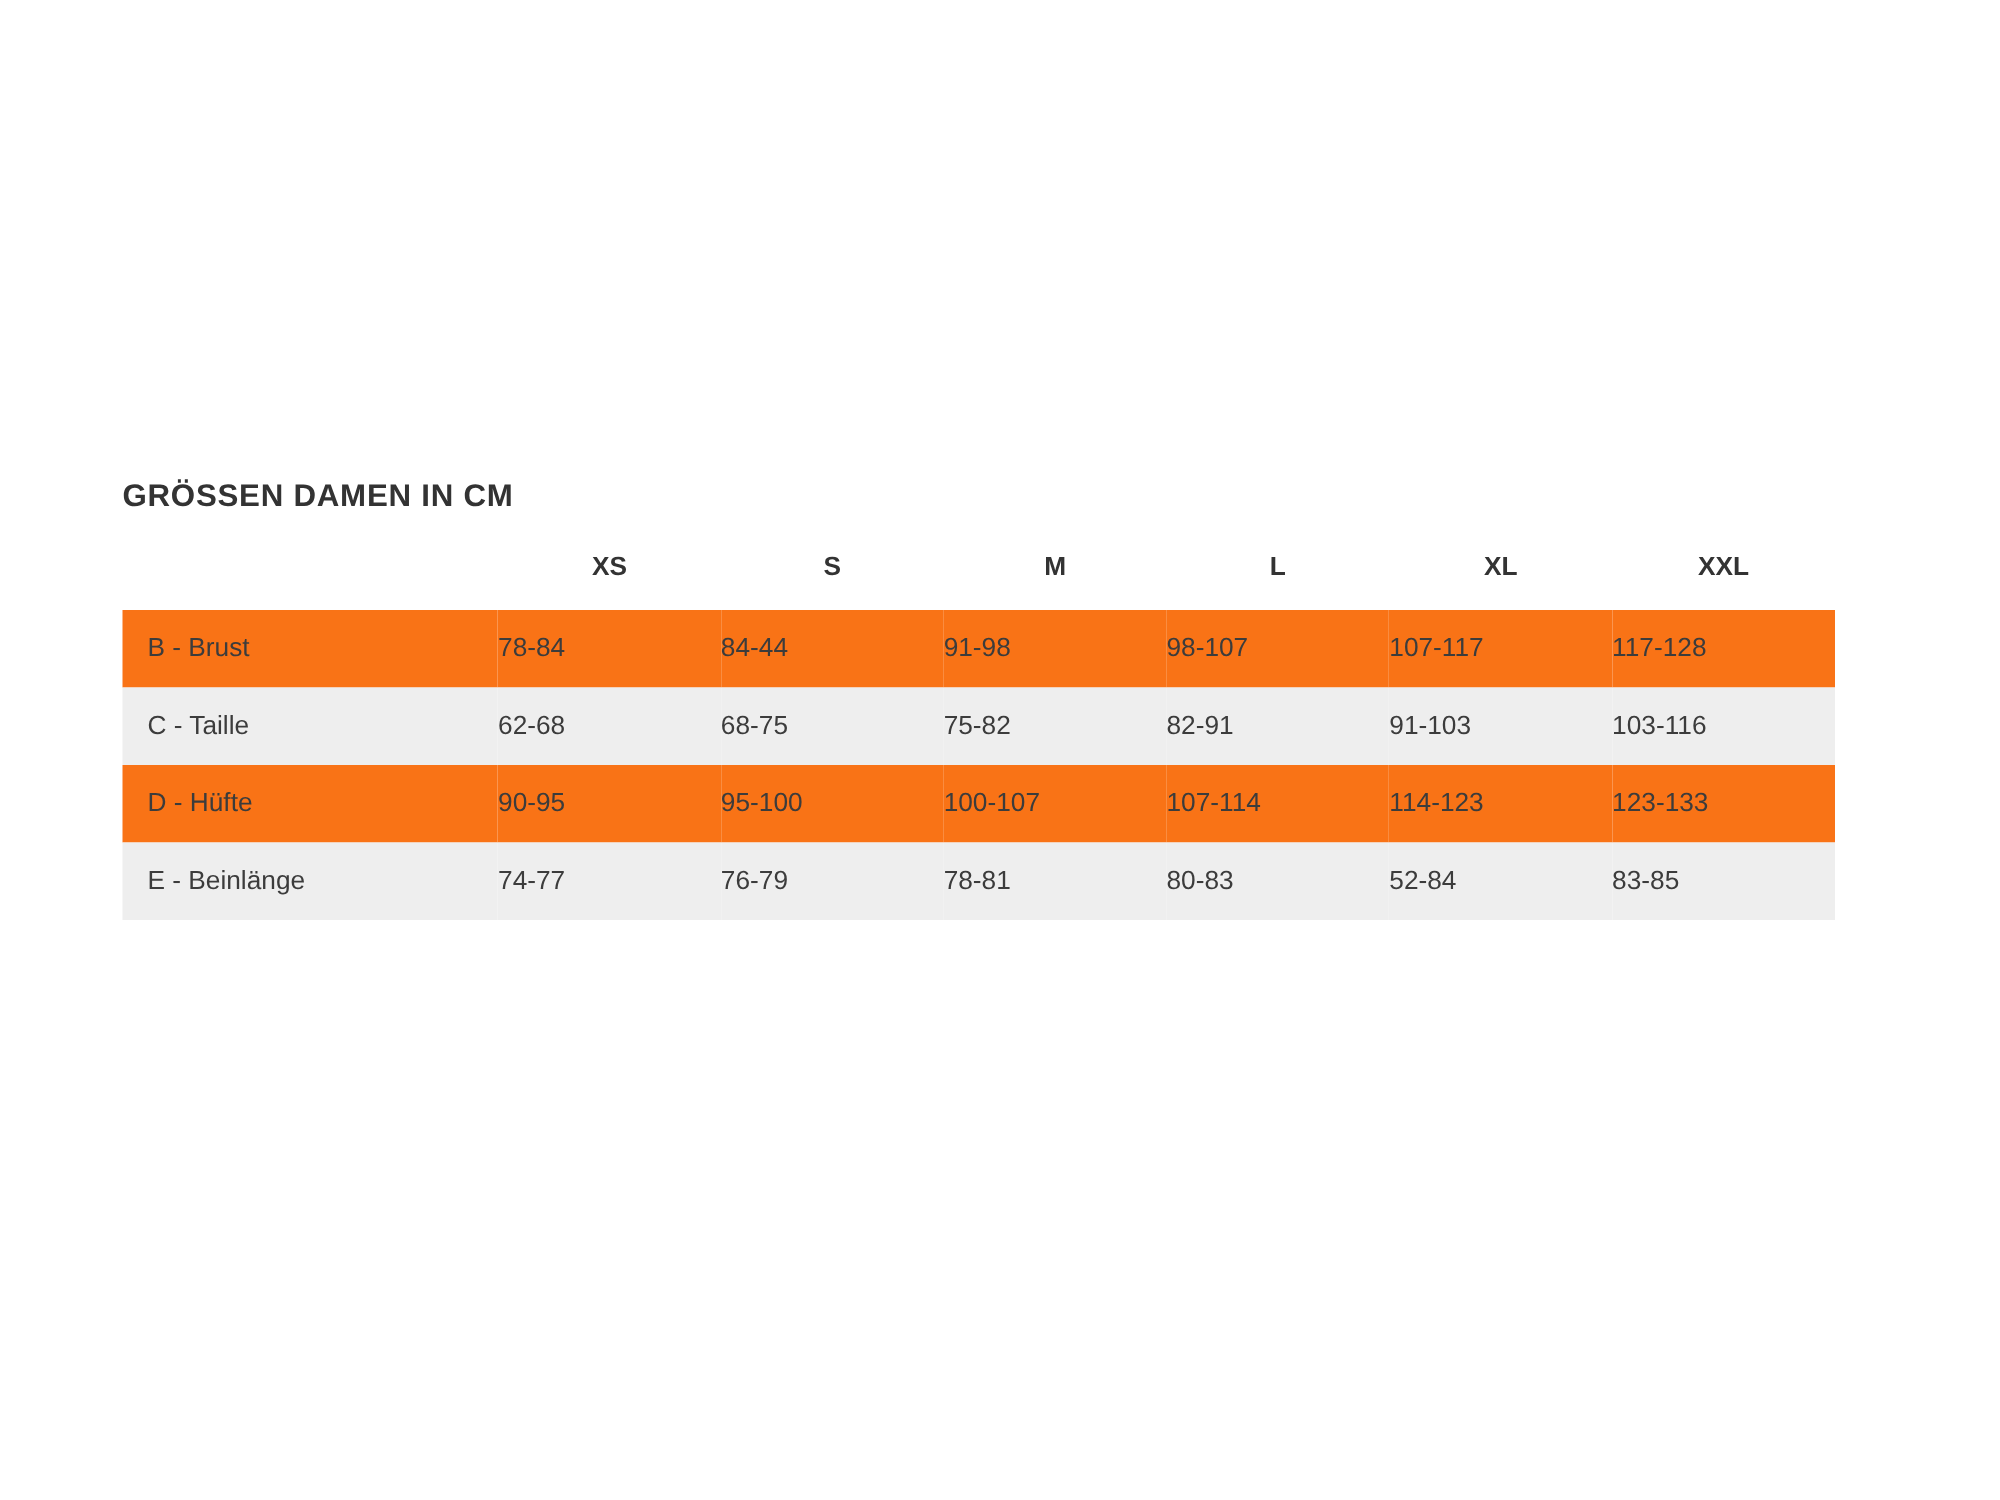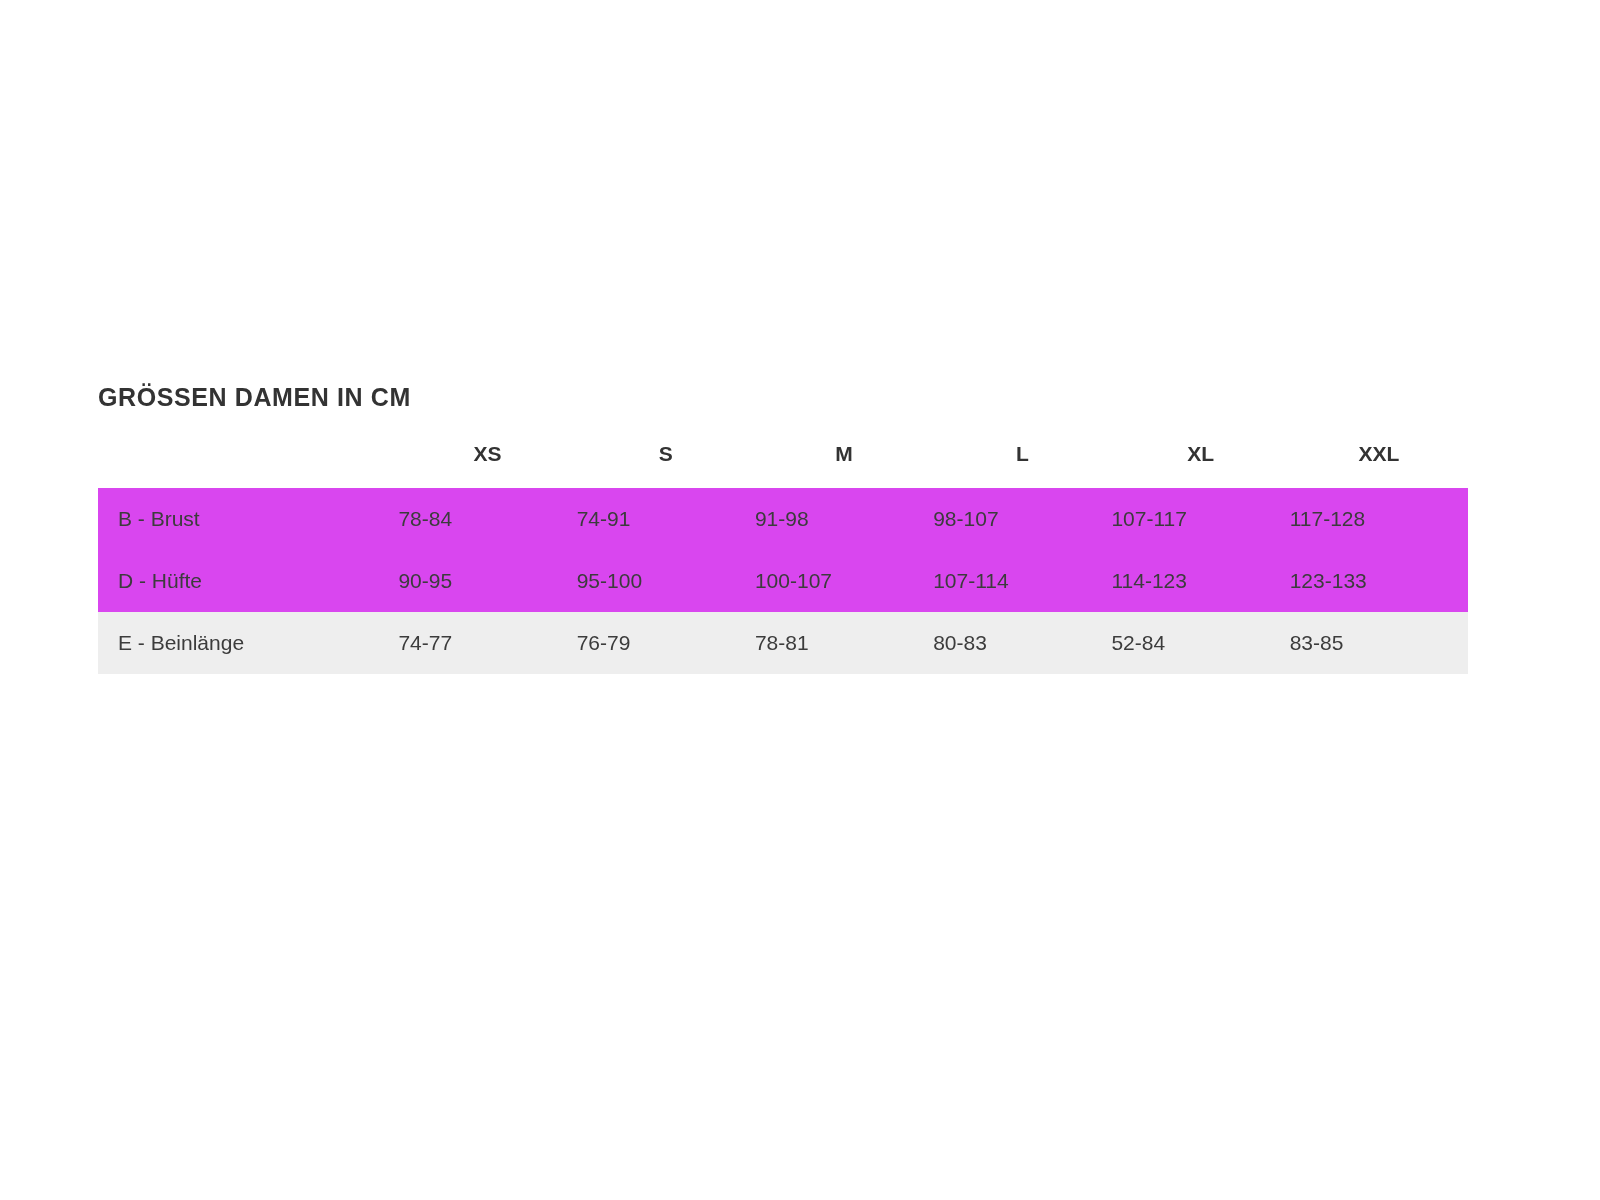--- a/index.html
+++ b/index.html
@@ -64,21 +64,21 @@
     color: #3c3c3c;
     vertical-align: middle;
   }
   table.size-table tbody td.row-label {
     padding-left: 20px;
   }
   table.size-table tbody tr.shaded td {
     background: #eeeeee;
   }
   table.size-table tbody tr.plain td {
-    background: #d946ef;
+    background: #f97316;
   }
 </style>
 </head>
 <body>
 
 <div class="sheet">
   <div class="size-chart">
     <h1 class="chart-title">GRÖSSEN DAMEN IN CM</h1>
     <table class="size-table">
       <colgroup>
@@ -98,25 +98,34 @@
           <th>M</th>
           <th>L</th>
           <th>XL</th>
           <th>XXL</th>
         </tr>
       </thead>
       <tbody>
         <tr class="plain">
           <td class="row-label">B - Brust</td>
           <td>78-84</td>
-          <td>74-91</td>
+          <td>84-44</td>
           <td>91-98</td>
           <td>98-107</td>
           <td>107-117</td>
           <td>117-128</td>
+        </tr>
+        <tr class="shaded">
+          <td class="row-label">C - Taille</td>
+          <td>62-68</td>
+          <td>68-75</td>
+          <td>75-82</td>
+          <td>82-91</td>
+          <td>91-103</td>
+          <td>103-116</td>
         </tr>
         <tr class="plain">
           <td class="row-label">D - Hüfte</td>
           <td>90-95</td>
           <td>95-100</td>
           <td>100-107</td>
           <td>107-114</td>
           <td>114-123</td>
           <td>123-133</td>
         </tr>

